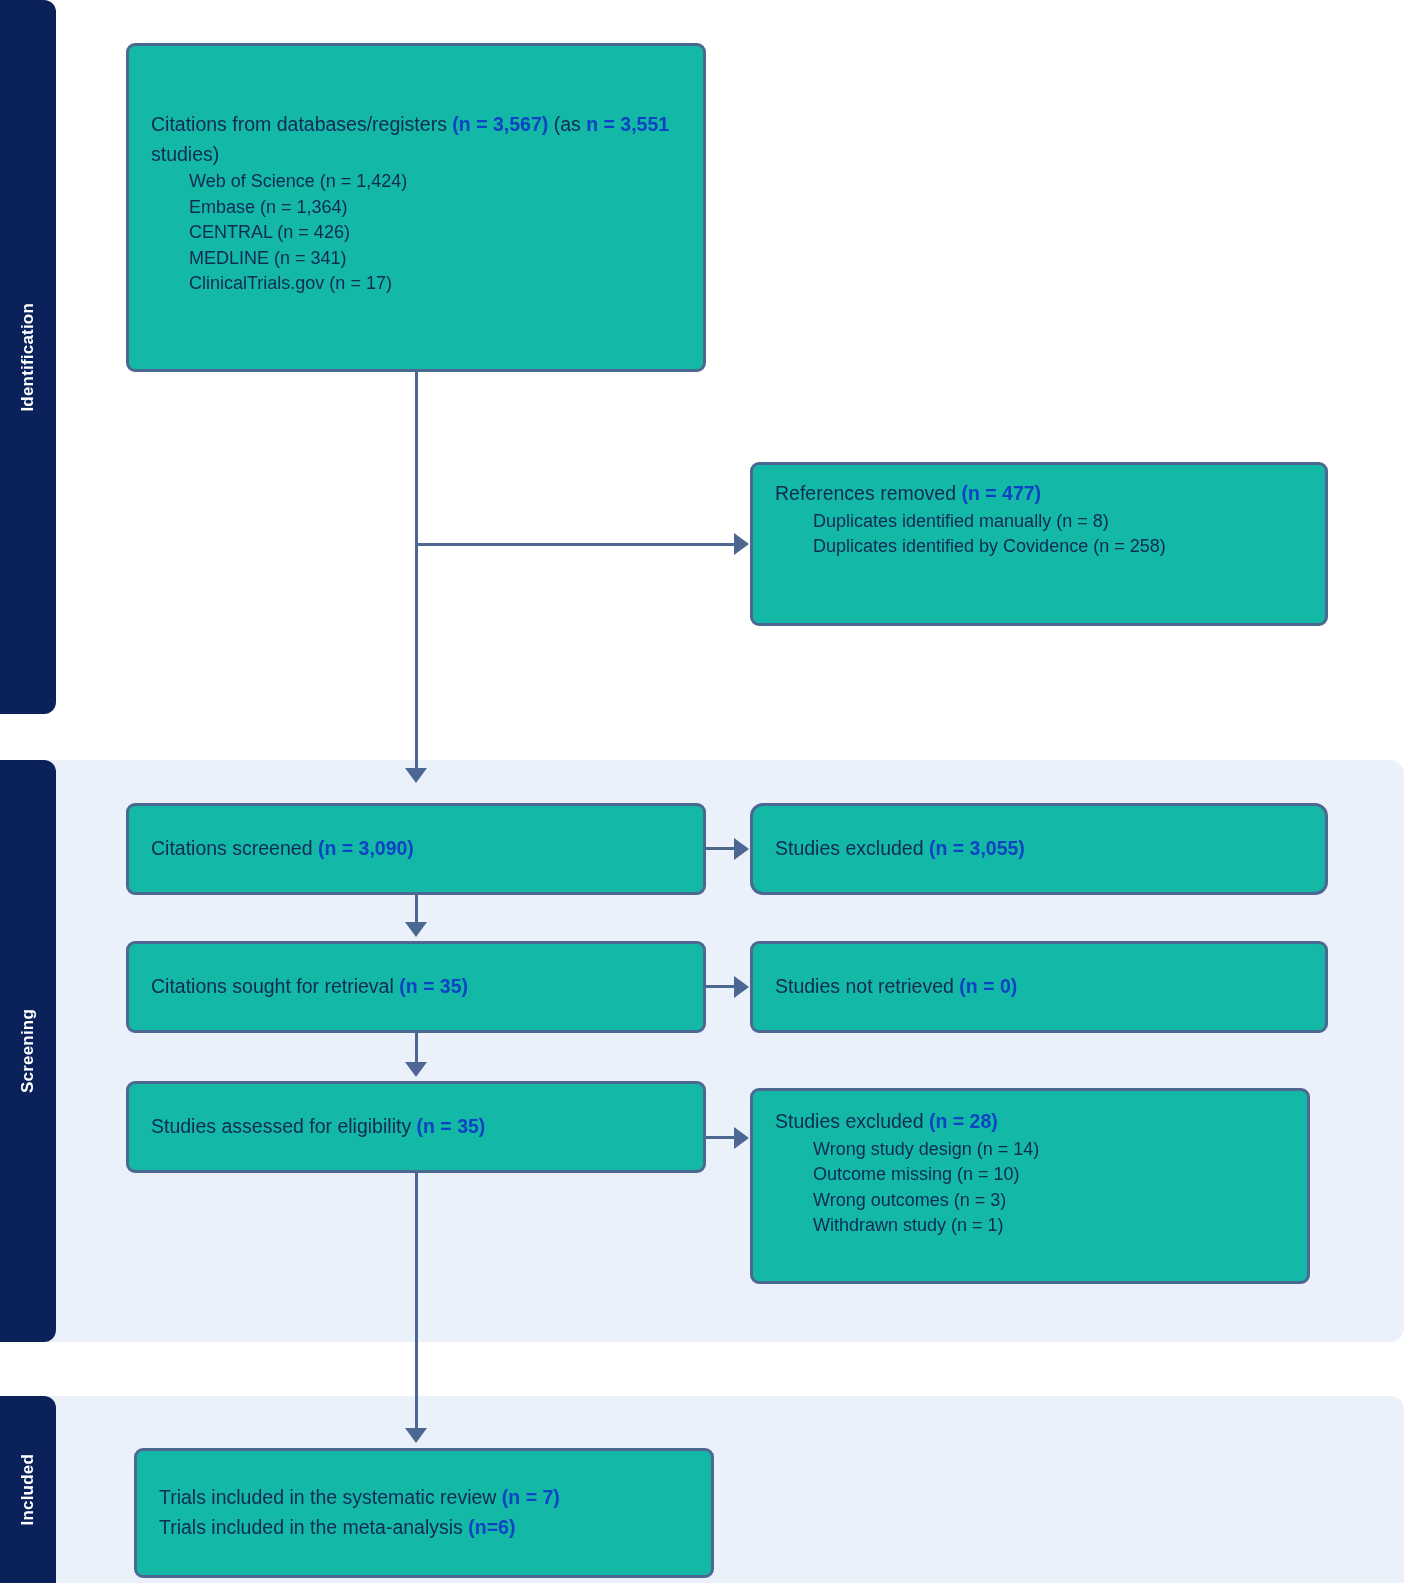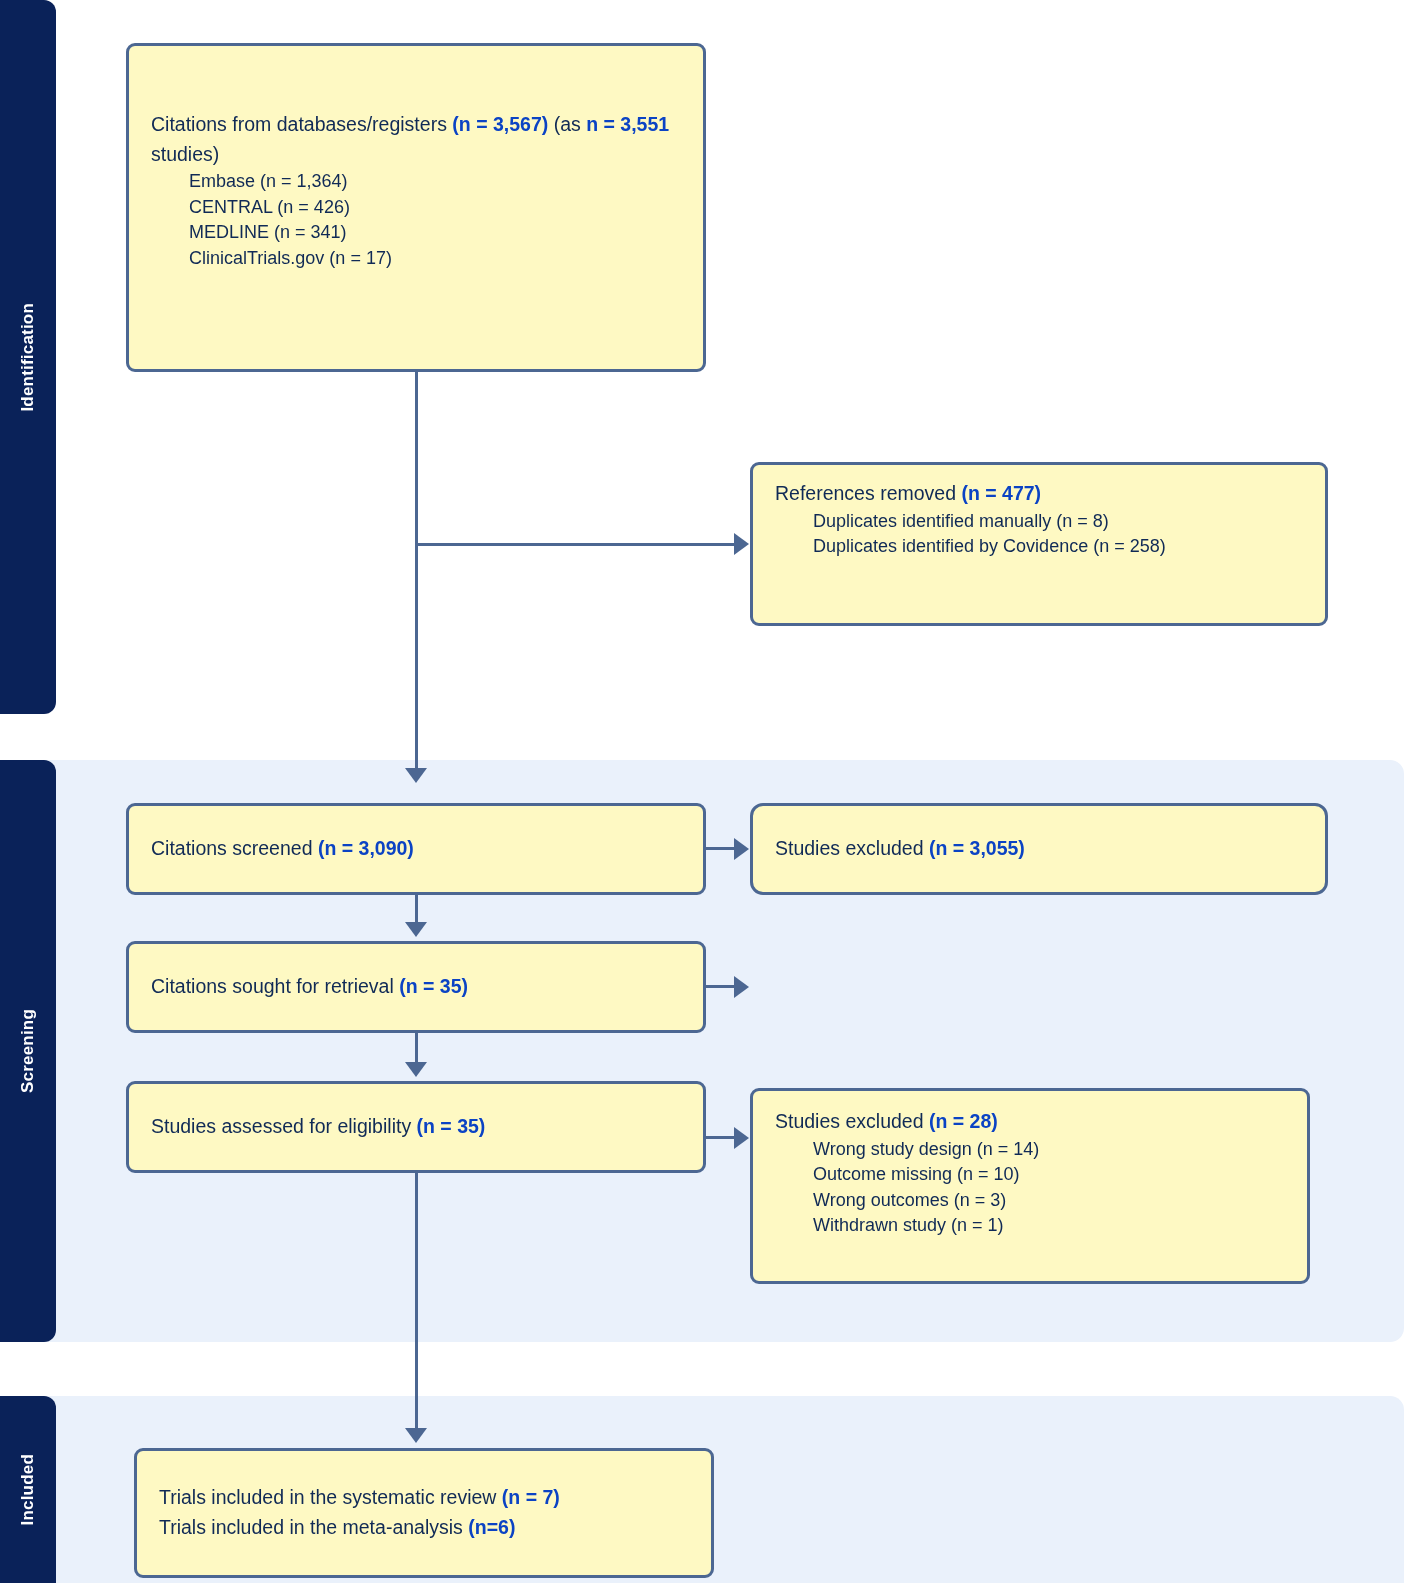--- a/index.html
+++ b/index.html
@@ -83,21 +83,21 @@
     border-top-left-radius: 0;
     border-top-right-radius: 12px;
     border-bottom-right-radius: 0;
     border-bottom-left-radius: 0;
   }
 
   
   .fbox {
     position: absolute;
     box-sizing: border-box;
-    background: #fef9c3;
+    background: #14b8a6;
     border: 3px solid #4c6792;
     border-radius: 9px;
     padding: 0;
   }
   .fbox .box-inner {
     position: absolute;
     left: 22px;
     right: 14px;
   }
   .fbox .box-inner.v-center {
@@ -195,20 +195,21 @@
 
   <div class="conn hline" style="left:706px; top:1136px; width:29px;"></div>
   <div class="arrow-right" style="left:734px; top:1127px;"></div>
 
   <div class="conn vline" style="left:415px; top:1173px; height:258px;"></div>
   <div class="arrow-down" style="left:405px; top:1428px;"></div>
 
   <div class="fbox" id="box-identification">
     <div class="box-inner" style="top:64px;">
       <div class="line head"><span>Citations from databases/registers </span><span class="hl">(n = 3,567)</span><span> (as </span><span class="hl">n = 3,551</span><span> studies)</span></div>
+      <div class="sub">Web of Science (n = 1,424)</div>
       <div class="sub">Embase (n = 1,364)</div>
       <div class="sub">CENTRAL (n = 426)</div>
       <div class="sub">MEDLINE (n = 341)</div>
       <div class="sub">ClinicalTrials.gov (n = 17)</div>
     </div>
   </div>
 
   <div class="fbox" id="box-refs-removed">
     <div class="box-inner" style="top:14px;">
       <div class="line head"><span>References removed </span><span class="hl">(n = 477)</span></div>
@@ -228,20 +229,25 @@
       <div class="line head"><span>Studies excluded </span><span class="hl">(n = 3,055)</span></div>
     </div>
   </div>
 
   <div class="fbox" id="box-sought">
     <div class="box-inner v-center">
       <div class="line head"><span>Citations sought for retrieval </span><span class="hl">(n = 35)</span></div>
     </div>
   </div>
 
+  <div class="fbox" id="box-not-retrieved">
+    <div class="box-inner v-center">
+      <div class="line head"><span>Studies not retrieved </span><span class="hl">(n = 0)</span></div>
+    </div>
+  </div>
 
   <div class="fbox" id="box-eligibility">
     <div class="box-inner v-center">
       <div class="line head"><span>Studies assessed for eligibility </span><span class="hl">(n = 35)</span></div>
     </div>
   </div>
 
   <div class="fbox" id="box-excluded-2">
     <div class="box-inner" style="top:16px;">
       <div class="line head"><span>Studies excluded </span><span class="hl">(n = 28)</span></div>

